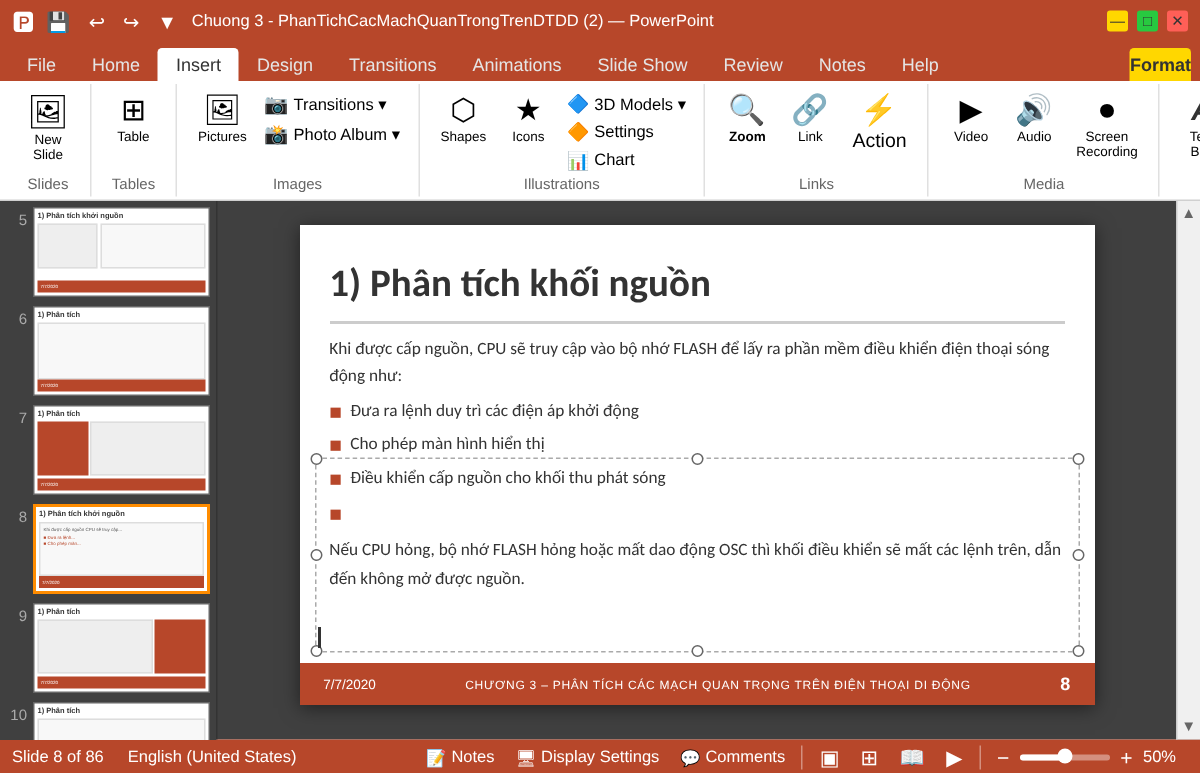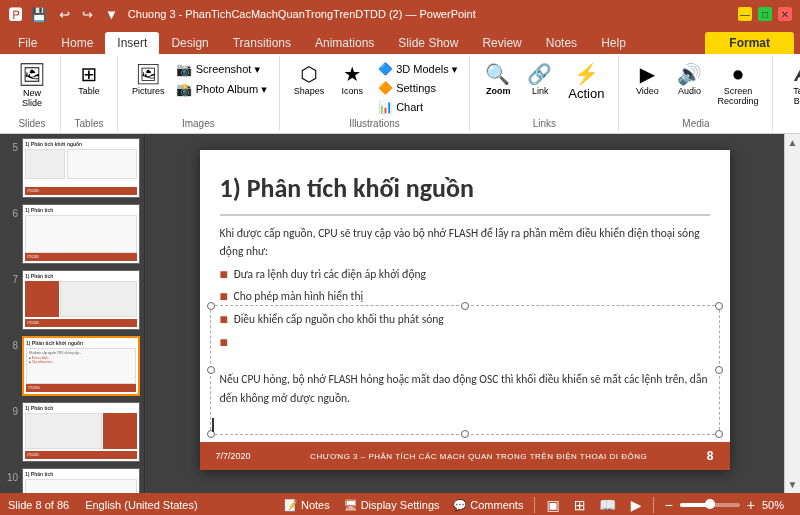--- a/index.html
+++ b/index.html
@@ -48,21 +48,21 @@
     
     .ribbon-tabs-right {
       margin-left: auto;
       display: flex;
       align-items: flex-end;
       gap: 4px;
     }
     .format-tab {
       background: #ffd700;
       color: #333;
-      padding: 4px 24px;
+      padding: 4px 0;
       font-size: 12px;
       cursor: pointer;
       border-radius: 3px 3px 0 0;
       font-weight: 600;
     }
 
     
     .ribbon {
       background: white;
       border-bottom: 1px solid #d0d0d0;
@@ -327,21 +327,21 @@
 
   <div class="ribbon-group">
     <div class="ribbon-buttons">
       <button class="ribbon-btn-large">
         <span class="icon" style="font-size:20px;">🖼</span>
         <span style="font-size:9px;">Pictures</span>
       </button>
       <div class="ribbon-col">
         <button class="ribbon-btn-small">
           <span style="font-size:13px;">📷</span>
-          <span>Screenshot ▾</span>
+          <span>Transitions ▾</span>
         </button>
         <button class="ribbon-btn-small">
           <span style="font-size:13px;">📸</span>
           <span>Photo Album ▾</span>
         </button>
       </div>
     </div>
     <div class="ribbon-group-label">Images</div>
   </div>
 
@@ -547,21 +547,21 @@
           <span class="bullet-marker">■</span>
           <span>Cho phép màn hình hiển thị</span>
         </div>
         <div class="bullet">
           <span class="bullet-marker">■</span>
           <span>Điều khiển cấp nguồn cho khối thu phát sóng</span>
         </div>
         <div class="bullet">
           <span class="bullet-marker">■</span>
         </div>
-        <p style="margin-top:18px;">Nếu CPU hỏng, bộ nhớ FLASH hỏng hoặc mất dao động OSC thì khối điều khiển sẽ mất các lệnh trên, dẫn đến không mở được nguồn.</p>
+        <p style="margin-top:6px;">Nếu CPU hỏng, bộ nhớ FLASH hỏng hoặc mất dao động OSC thì khối điều khiển sẽ mất các lệnh trên, dẫn đến không mở được nguồn.</p>
       </div>
 
       <div class="slide-footer">
         <span>7/7/2020</span>
         <span class="footer-center">Chương 3 – Phân tích các mạch quan trọng trên điện thoại di động</span>
         <span class="footer-num">8</span>
       </div>
     </div>
   </div>
 

